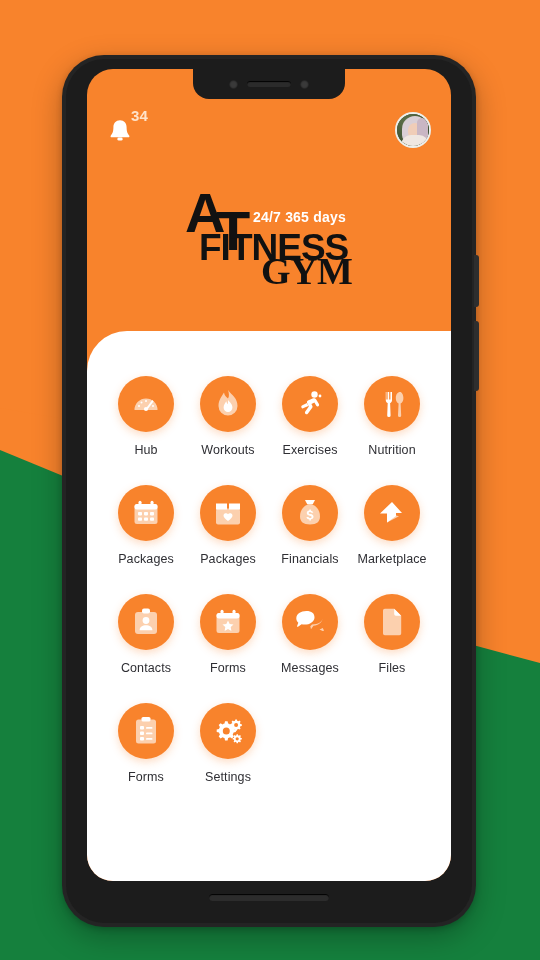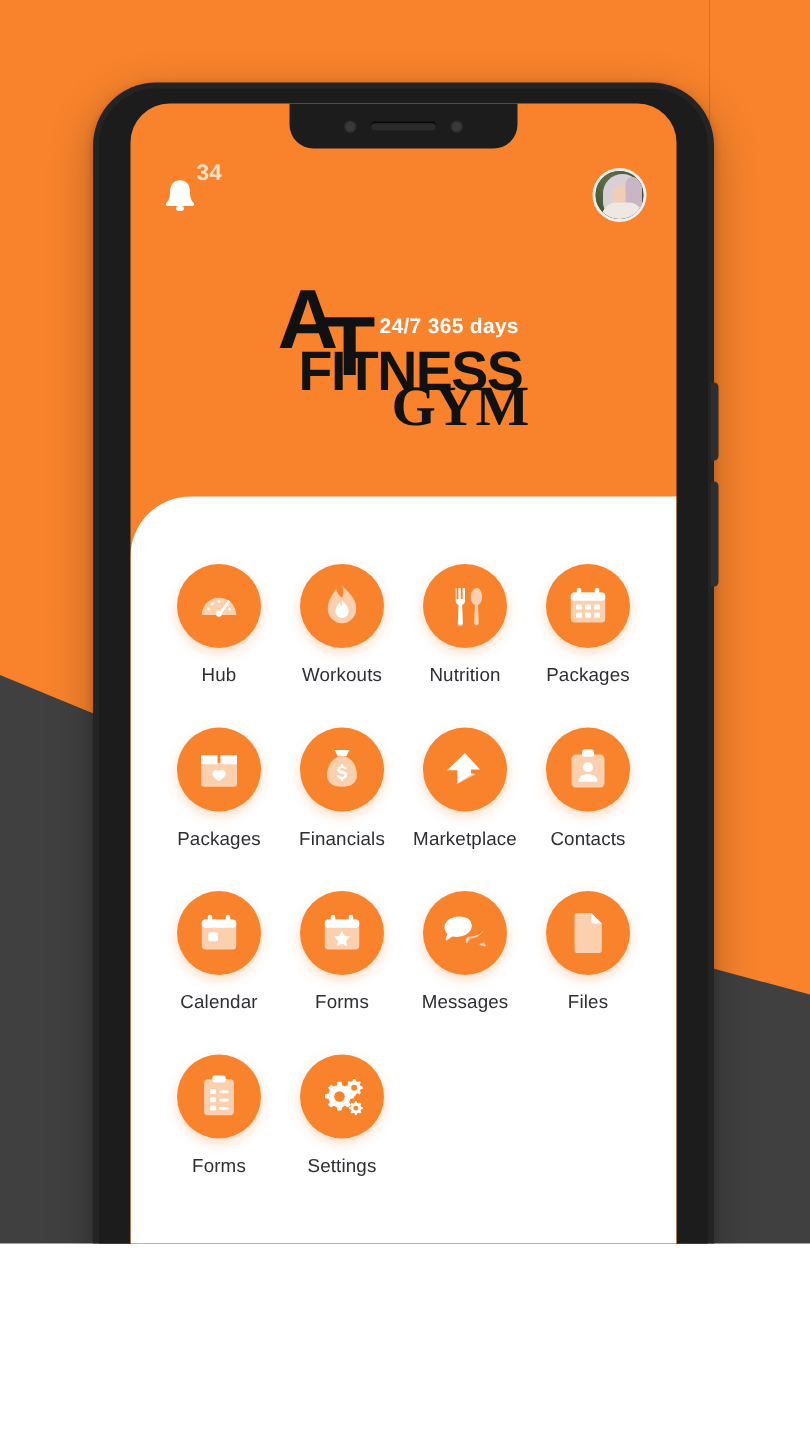--- a/index.html
+++ b/index.html
@@ -3,22 +3,22 @@
 <meta charset="utf-8">
 <style>
   * { margin:0; padding:0; box-sizing:border-box; }
   html, body {
     width:540px; height:960px;
     overflow:hidden;
     font-family:"Liberation Sans", sans-serif;
   }
   #stage {
     position:relative;
-    width:540px; height:829px;
-    background:#404040;
+    width:540px; height:960px;
+    background:#15803d;
     overflow:hidden;
   }
 
   
   .bg-orange {
     position:absolute; left:0; top:0;
     width:540px; height:960px;
     pointer-events:none;
   }
 
@@ -280,20 +280,31 @@
               <div class="tile-label">Hub</div>
             </div>
             <div class="tile">
               <div class="tile-circle">
                 <svg width="28" height="30" viewBox="0 0 28 30">
                   <path d="M14 1c4 5.5 9.5 8 9.5 16A9.5 9.5 0 0 1 4.5 17C4.5 11 8 7 10 3.5c.5 3 2 4.5 4 6C15.5 7.5 15 4 14 1z" fill="rgba(255,255,255,.62)"></path>
                   <path d="M14 11c2 2.6 4.4 4 4.4 7.6a4.4 4.4 0 1 1-8.8 0c0-3 1.8-4.6 2.7-6.3.3 1.5 1 2.2 1.7 3z" fill="#ffffff"></path>
                 </svg>
               </div>
               <div class="tile-label">Workouts</div>
+            </div>
+            <div class="tile">
+              <div class="tile-circle">
+                <svg width="28" height="30" viewBox="0 0 28 30">
+                  <circle cx="18.5" cy="5.5" r="3.2" fill="#ffffff"></circle>
+                  <path d="M16.6 9.4 12 11.6c-.9.4-1.3 1.5-.9 2.4l1.7 3.6-3.7 5.2a1.7 1.7 0 0 0 2.7 2l4.4-6c.4-.5.5-1.2.2-1.8l-1-2.1 3-1.4 1.9 3.3c.4.7 1.4.9 2.1.4s.9-1.4.5-2.1l-2.7-4.6c-.7-1.2-2.2-1.7-3.6-1.1z" fill="#ffffff"></path>
+                  <path d="m11 14.1-4.6 2.1a1.6 1.6 0 1 0 1.3 2.9l4.6-2.1z" fill="#ffffff"></path>
+                  <circle cx="24" cy="7" r="1.4" fill="#ffffff"></circle>
+                </svg>
+              </div>
+              <div class="tile-label">Exercises</div>
             </div>
             <div class="tile">
               <div class="tile-circle">
                 <svg width="30" height="30" viewBox="0 0 30 30">
                   <path d="M8.8 3v8.6c0 1.2.8 2.2 1.9 2.5l-.5 12.3a1.7 1.7 0 0 0 3.4 0l-.5-12.3c1.1-.3 1.9-1.3 1.9-2.5V3h-1.6v7.4h-1.2V3h-1.6v7.4H9.4V3z" fill="#ffffff"></path>
                   <path d="M23.2 3c-2.6 0-4.4 2.6-4.4 6 0 2.7 1.1 4.7 2.8 5.4l-.6 12a1.6 1.6 0 0 0 3.2 0l-.6-12c1.7-.7 2.8-2.7 2.8-5.4 0-3.4-1.8-6-3.2-6z" fill="rgba(255,255,255,.62)"></path>
                 </svg>
               </div>
               <div class="tile-label">Nutrition</div>
             </div>
@@ -356,32 +367,20 @@
               </div>
               <div class="tile-label">Contacts</div>
             </div>
             <div class="tile">
               <div class="tile-circle">
                 <svg width="28" height="28" viewBox="0 0 28 28">
                   <rect x="2.5" y="5" width="23" height="20" rx="2.5" fill="rgba(255,255,255,.62)"></rect>
                   <rect x="2.5" y="5" width="23" height="5.5" rx="2.5" fill="#ffffff"></rect>
                   <rect x="6.5" y="1.8" width="3" height="5.5" rx="1.5" fill="#ffffff"></rect>
                   <rect x="18.5" y="1.8" width="3" height="5.5" rx="1.5" fill="#ffffff"></rect>
-                  <rect x="6.8" y="13.5" width="6.5" height="6" rx="1" fill="#ffffff"></rect>
-                </svg>
-              </div>
-              <div class="tile-label">Calendar</div>
-            </div>
-            <div class="tile">
-              <div class="tile-circle">
-                <svg width="28" height="28" viewBox="0 0 28 28">
-                  <rect x="2.5" y="5" width="23" height="20" rx="2.5" fill="rgba(255,255,255,.62)"></rect>
-                  <rect x="2.5" y="5" width="23" height="5.5" rx="2.5" fill="#ffffff"></rect>
-                  <rect x="6.5" y="1.8" width="3" height="5.5" rx="1.5" fill="#ffffff"></rect>
-                  <rect x="18.5" y="1.8" width="3" height="5.5" rx="1.5" fill="#ffffff"></rect>
                   <path d="m14 12.4 1.7 3.5 3.8.5-2.8 2.7.7 3.8-3.4-1.8-3.4 1.8.7-3.8-2.8-2.7 3.8-.5z" fill="#ffffff"></path>
                 </svg>
               </div>
               <div class="tile-label">Forms</div>
             </div>
             <div class="tile">
               <div class="tile-circle">
                 <svg width="30" height="28" viewBox="0 0 30 28">
                   <path d="M17 16.5c6 0 10.5-2.6 10.5-6.2 0 4-4 7-9 7.4l-2.5 3.5-.7-3z" fill="rgba(255,255,255,.62)"></path>
                   <path d="M19.5 9.4c0 4-4.5 7.2-10 7.2-1 0-2-.1-2.9-.3L3 18.8c-.5.3-1.1-.2-.9-.8l1.2-3.3c-1.3-1.3-2-2.8-2-4.5C1.3 6.1 5.8 3 11.3 3s8.2 2.4 8.2 6.4z" fill="#ffffff"></path>

